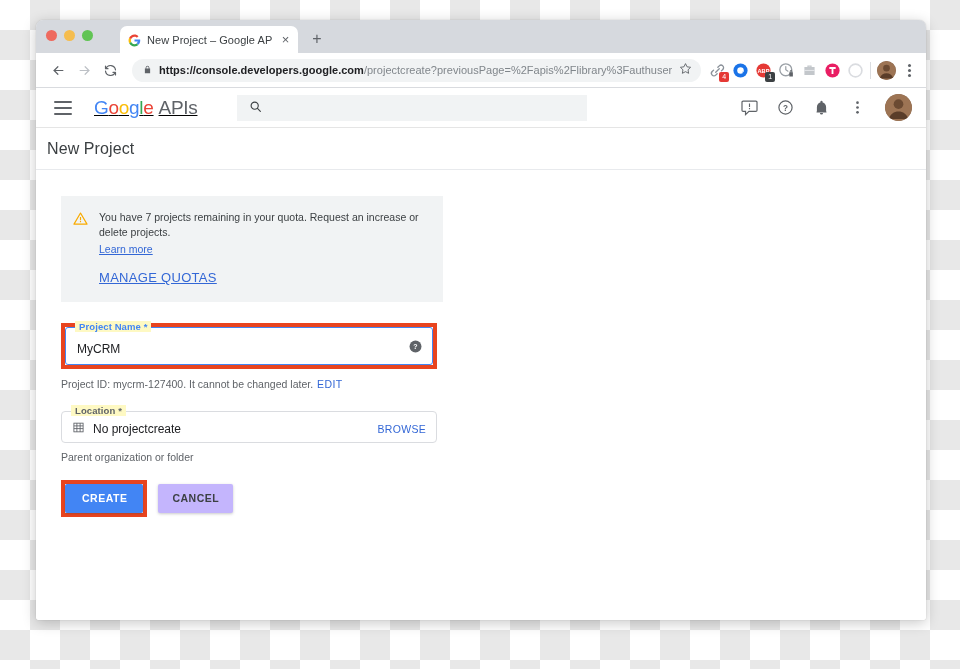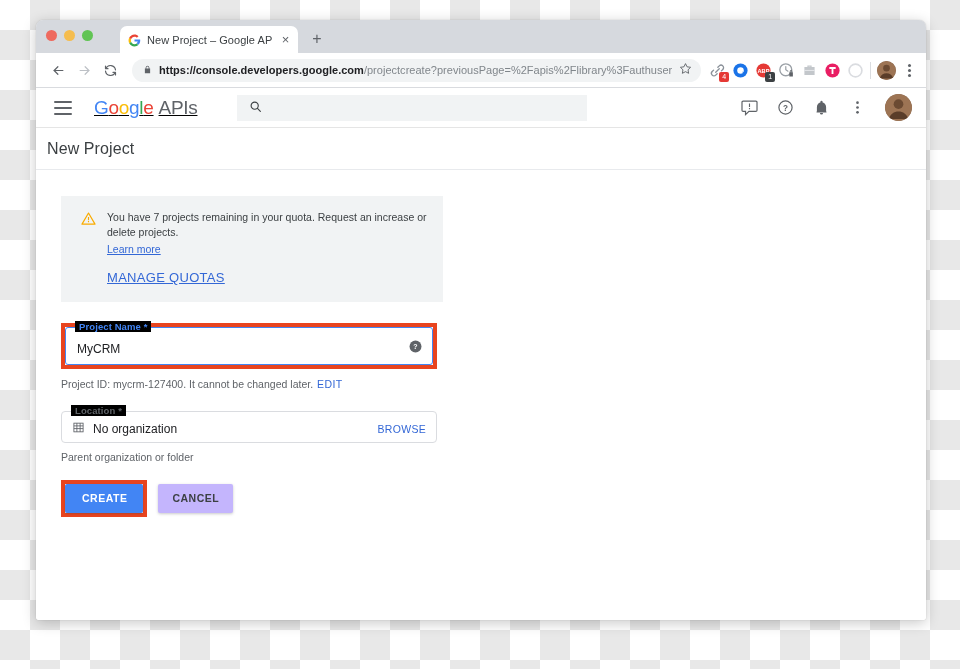--- a/index.html
+++ b/index.html
@@ -195,21 +195,21 @@
     border-bottom: 1px solid #e8eaed;
   }
   .page-title { font-size: 16px; color: #3c4043; letter-spacing: 0.1px; }
 
   .content { padding: 26px 0 0 25px; background: #fff; height: 100%; }
 
   
   .notice {
     width: 382px;
     background: #f1f3f4;
-    padding: 14px 16px 16px 20px;
+    padding: 14px 16px 16px 12px;
     display: flex; gap: 11px;
   }
   .warn-icon { flex: 0 0 15px; margin-top: 1px; }
   .notice-body { flex: 1 1 auto; }
   .notice-text {
     font-size: 10.5px; color: #3c4043; line-height: 14.5px;
     letter-spacing: 0.01px;
   }
   .link-inline {
     font-size: 10.5px; color: #3367d6; text-decoration: underline;
@@ -235,21 +235,21 @@
     border-radius: 3px;
     height: 38px;
     background: #fff;
     position: relative;
     display: flex; align-items: center;
     padding: 0 10px 0 11px;
   }
   .field.grey { border: 1px solid #dadce0; border-radius: 4px; }
   .flabel {
     position: absolute; top: -7px; left: 9px;
-    background: #000000; padding: 0 4px;
+    background: #fef9c3; padding: 0 4px;
     font-size: 9.5px; color: #4285f4; font-weight: bold;
     letter-spacing: 0.1px;
     text-align: right;
   }
   .flabel.grey { color: #5f6368; }
   .fvalue {
     font-size: 12px; color: #202124; flex: 1 1 auto;
     margin-top: 5px;
     white-space: nowrap; overflow: hidden;
   }
@@ -523,21 +523,21 @@
     </div>
 
     <div class="field grey" id="location-field">
       <span class="flabel grey"><span>Location</span> <span>*</span></span>
       <span class="org-icon">
         <svg width="13" height="13" viewBox="0 0 24 24" fill="none" stroke="#5f6368" stroke-width="1.6">
             <rect x="3.5" y="4" width="17" height="16"></rect>
             <path d="M3.5 9h17M3.5 14h17M9 4v16M15 4v16"></path>
           </svg>
       </span>
-      <span class="fvalue nomargin">No organization</span>
+      <span class="fvalue nomargin">No projectcreate</span>
       <span class="browse">BROWSE</span>
     </div>
 
     <div class="sub-hint">Parent organization or folder</div>
 
     <div class="btn-row">
       <span class="hl" id="create-highlight">
         <button class="btn-create">CREATE</button>
       </span>
       <button class="btn-cancel">CANCEL</button>

